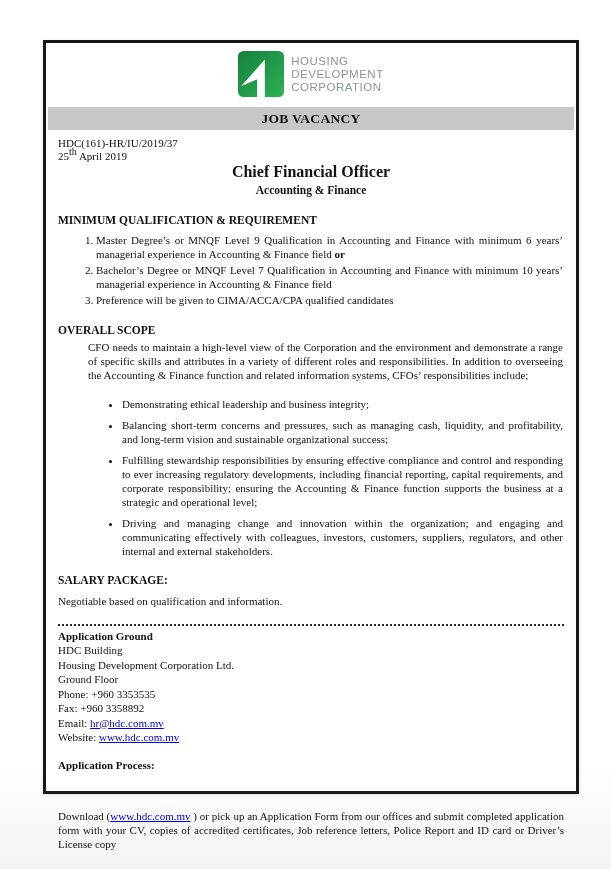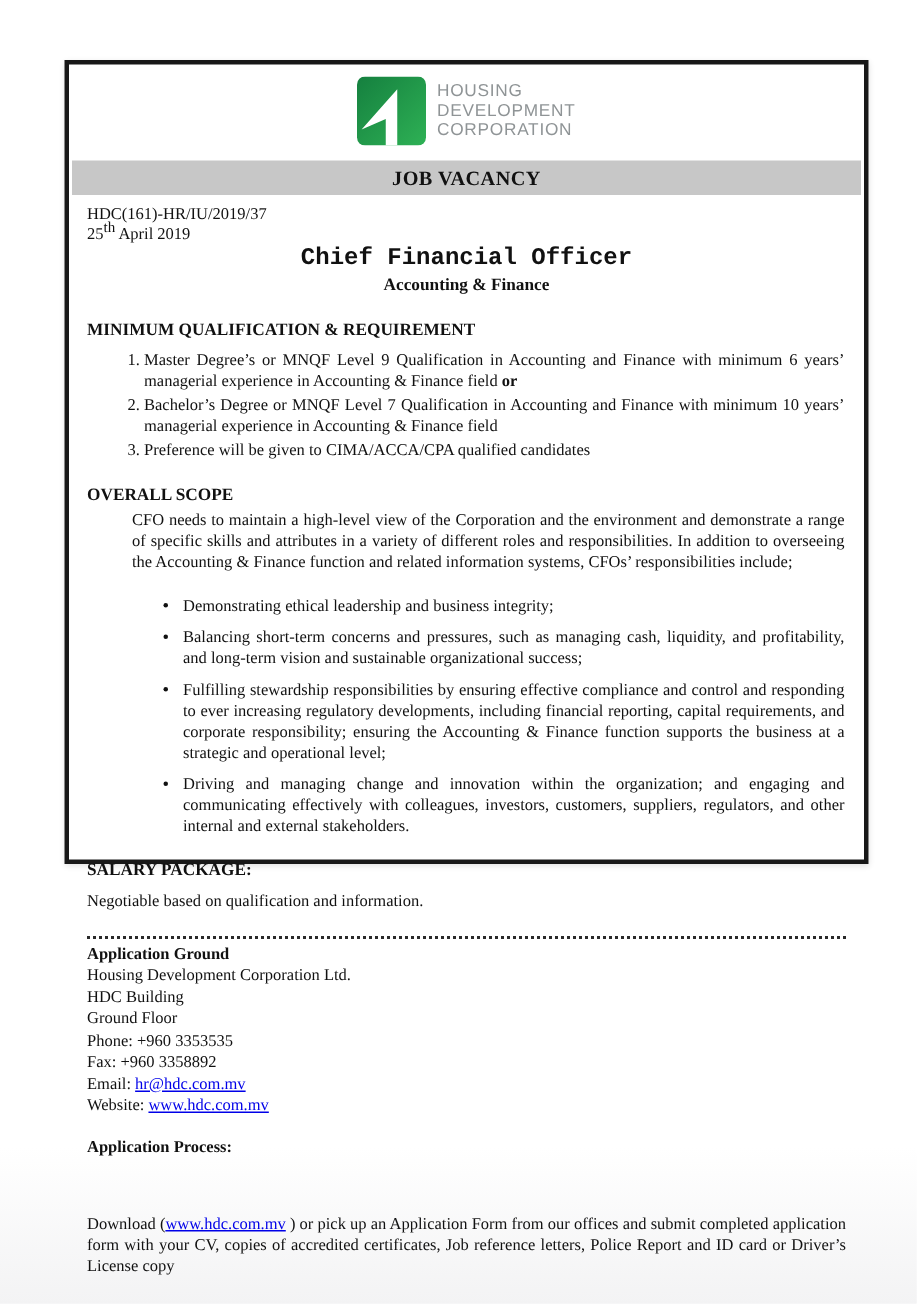--- a/index.html
+++ b/index.html
@@ -7,21 +7,21 @@
     margin: 0; padding: 0;
     width: 611px; height: 869px;
     overflow: hidden;
     background: linear-gradient(180deg, #ffffff 88%, #f3f3f4 100%);
     font-family: "Liberation Serif", serif;
     color: #111;
   }
   .page {
     position: absolute;
     left: 43px; top: 40px;
-    width: 536px; height: 536px;
+    width: 536px; height: 754px;
     box-sizing: border-box;
     background: #fff;
     border: 3px solid #181818;
     box-shadow: 0 1px 4px rgba(0,0,0,0.12);
   }
   .inner {
     box-sizing: border-box;
     height: 100%;
     padding: 7px 12px 0 12px;
     font-size: 11px;
@@ -39,21 +39,21 @@
   
   .vacancy-bar {
     margin: 10px -10px 0 -10px;
     height: 23px;
     background: #c7c7c7;
     display: flex; align-items: center; justify-content: center;
     font-weight: bold; font-size: 13.5px; letter-spacing: 0.3px;
   }
   .ref-block { margin-top: 7px; font-size: 11px; line-height: 13px; }
   sup { font-size: 10px; line-height: 0; }
-  .title { text-align: center; font-weight: bold; font-size: 16px; margin-top: 0px; line-height: 18px; font-family: Liberation Mono, monospace; }
+  .title { text-align: center; font-weight: bold; font-size: 16px; margin-top: 0px; line-height: 18px; }
   .subtitle { text-align: center; font-weight: bold; font-size: 11.5px; margin-top: 2px; }
   .sec-heading { font-weight: bold; font-size: 11.5px; margin-top: 16px; }
   ol.quals {
     margin: 6px 0 0 14px; padding-left: 24px;
   }
   ol.quals li { text-align: justify; margin-bottom: 2px; padding-right: 1px; }
   .scope-intro {
     margin: 3px 1px 0 30px;
     text-align: justify;
   }
@@ -125,22 +125,22 @@
       <li>Fulfilling stewardship responsibilities by ensuring effective compliance and control and responding to ever increasing regulatory developments, including financial reporting, capital requirements, and corporate responsibility; ensuring the Accounting &amp; Finance function supports the business at a strategic and operational level;</li>
       <li>Driving and managing change and innovation within the organization; and engaging and communicating effectively with colleagues, investors, customers, suppliers, regulators, and other internal and external stakeholders.</li>
     </ul>
 
     <div class="salary-heading">SALARY PACKAGE:</div>
     <div class="salary-text">Negotiable based on qualification and information.</div>
 
     <div class="dotted-divider"></div>
 
     <div class="addr-heading">Application Ground</div>
+    <div class="addr-line">HDC Building</div>
     <div class="addr-line">Housing Development Corporation Ltd.</div>
-    <div class="addr-line">HDC Building</div>
     <div class="addr-line">Ground Floor</div>
     <div class="addr-line">Phone: +960 3353535</div>
     <div class="addr-line">Fax: +960 3358892</div>
     <div class="addr-line"><span>Email: </span><a class="doc-link">hr@hdc.com.mv</a></div>
     <div class="addr-line"><span>Website: </span><a class="doc-link">www.hdc.com.mv</a></div>
 
     <div class="process-heading">Application Process:</div>
     <div class="process-text"><span>Download (</span><a class="doc-link">www.hdc.com.mv</a><span> ) or pick up an Application Form from our offices and submit completed application form with your CV, copies of accredited certificates, Job reference letters, Police Report and ID card or Driver’s License copy</span></div>
 
     <div class="deadline-row">

